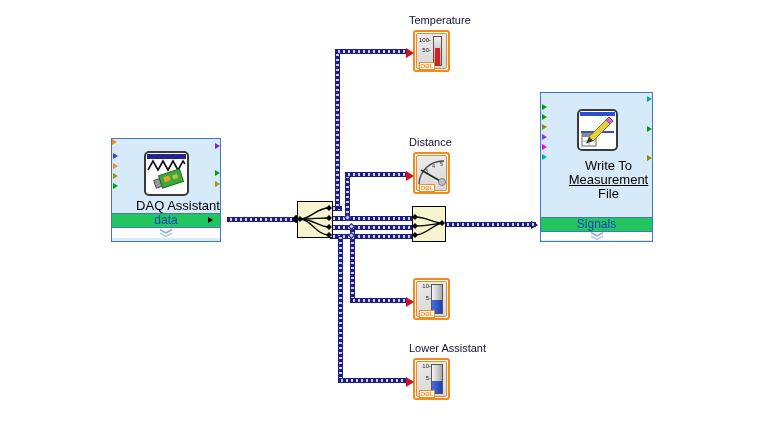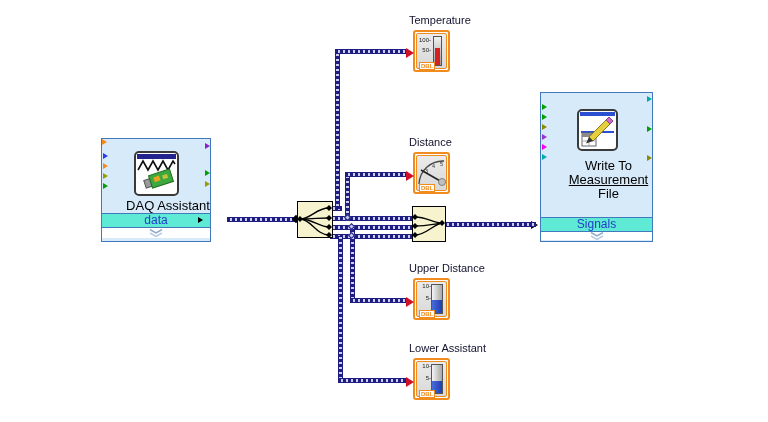--- a/index.html
+++ b/index.html
@@ -4,21 +4,21 @@
 <style>
   * { margin:0; padding:0; box-sizing:border-box; }
   body { background:#fff; }
   .canvas { position:relative; width:768px; height:422px; background:#ffffff;
             font-family:"Liberation Sans", sans-serif; overflow:hidden; }
 
   
   .blk { position:absolute; background:#D7EAF9; border:1px solid #4178BE; }
   .blk-title { position:absolute; left:0; right:0; text-align:center;
                font-size:13px; line-height:13.5px; color:#000;margin-left:24px; }
-  .port-row { position:absolute; left:0; right:0; height:15px; background:#5eead4;
+  .port-row { position:absolute; left:0; right:0; height:15px; background:#22c55e;
               border-top:1px solid #4178BE; border-bottom:1px solid #4178BE;
               color:#2140C8; font-size:12px; line-height:13px; text-align:center; }
   .chev-row { position:absolute; left:0; right:0; height:10px; background:#fff;
               display:flex; align-items:center; justify-content:center; }
   .blk-icon { position:absolute; }
 
   
   .term { position:absolute; width:0; height:0;
           border-top:3px solid transparent; border-bottom:3px solid transparent;
           border-left:5px solid #000; }
@@ -58,21 +58,21 @@
   .tank { position:absolute; right:3px; top:2px; bottom:2px; width:12px;
           border:1px solid #555; background:linear-gradient(90deg,#F4F4F4,#A8A8A8); }
   .tank-fill { position:absolute; left:0; right:0; bottom:0; height:45%;
                background:linear-gradient(90deg,#4A6BDB,#1E3FB0); }
 </style>
 </head>
 <body>
 
 <div class="canvas">
 
-  <div class="blk" style="left:101px; top:138px; width:110px; height:104px;">
+  <div class="blk" style="left:111px; top:138px; width:110px; height:104px;">
 
     <span class="term" style="border-left-color: rgb(240, 139, 29);"></span>
     <span class="term" style="left: 1px; top: 14px; border-left-color: rgb(43, 59, 234);"></span>
     <span class="term" style="left: 1px; top: 24px; border-left-color: rgb(240, 139, 29);"></span>
     <span class="term" style="left: 1px; top: 34px; border-left-color: rgb(155, 155, 0);"></span>
     <span class="term" style="left: 1px; top: 44px; border-left-color: rgb(0, 160, 0);"></span>
 
     <span class="term" style="left: 103px; top: 4px; border-left-color: rgb(136, 34, 204);"></span>
     <span class="term" style="left: 103px; top: 31px; border-left-color: rgb(0, 160, 0);"></span>
     <span class="term" style="left: 103px; top: 42px; border-left-color: rgb(155, 155, 0);"></span>
@@ -222,21 +222,20 @@
         <text x="8" y="17" font-size="5.5" fill="#333">3</text>
         <text x="15" y="12" font-size="5.5" fill="#333">4</text>
         <text x="23" y="10" font-size="5.5" fill="#333">5</text>
         <line x1="25" y1="26" x2="4" y2="14" stroke="#222" stroke-width="1.6"></line>
         <circle cx="25" cy="26" r="3.5" fill="#C0C0C0" stroke="#808080" stroke-width="1"></circle>
       </svg>
       <span class="dbl">DBL</span>
     </div>
   </div>
 
-  <div class="ind-label" style="left:409px; top:262px;">Upper Distance</div>
   <div class="ind" style="left:413px; top:278px;">
     <span class="rarrow" style="top:17px;"></span>
     <div class="ind-in">
       <span class="tick" style="left:1px; top:1px;">10-</span>
       <span class="tick" style="left:1px; top:13px;">5-</span>
       <span class="tick" style="left:1px; bottom:1px;">0</span>
       <div class="tank">
           <div class="tank-fill"></div>
         </div>
       <span class="dbl">DBL</span>

